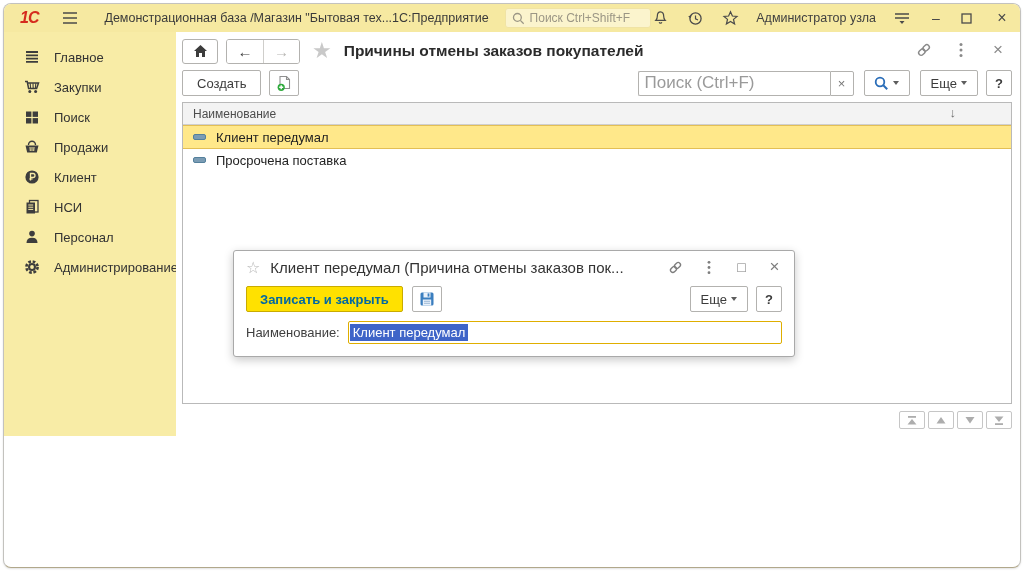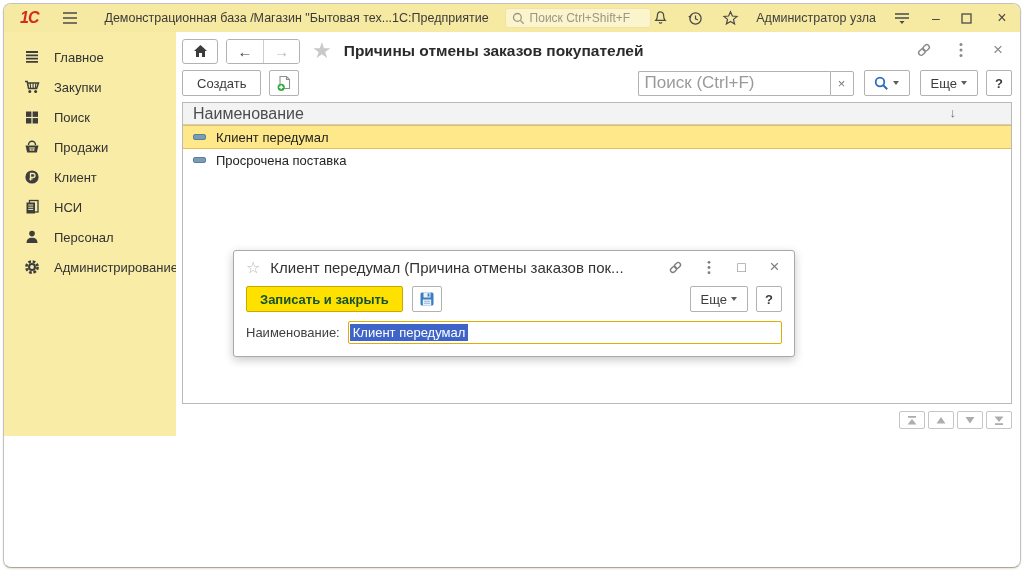--- a/index.html
+++ b/index.html
@@ -51,38 +51,38 @@
   .search2 { width:192px; height:25px; border:1px solid #b3b2af; border-right:none; border-radius:2px 0 0 2px; padding:0 6px; font-size:17px; color:#555; outline:none; font-family:inherit; }
   .search2::placeholder { color:#9a9a9a; }
   .clearbtn { width:24px; height:25px; border:1px solid #b3b2af; background:#fff; border-radius:0 2px 2px 0; display:inline-flex; align-items:center; justify-content:center; color:#777; font-size:13px; cursor:pointer; }
   .magbtn { width:46px; margin-left:10px; gap:4px; }
   .morebtn { margin-left:10px; padding:0 10px; gap:4px; }
   .helpbtn { width:26px; margin-left:8px; font-weight:bold; }
   .caret { width:0; height:0; border-left:3.5px solid transparent; border-right:3.5px solid transparent; border-top:4px solid #5d5d5d; display:inline-block; }
   
   .tablebox { position:absolute; left:6px; right:8px; top:70px; bottom:32px; border:1px solid #b9b9b9; background:#fff; }
   .thead { height:22px; background:#f3f3f3; border-bottom:1px solid #cfcfcf; display:flex; align-items:center; padding-left:10px; position:relative; }
-  .thead .tlabel { font-size:16px; color:#4d4d4d;text-align:center; }
+  .thead .tlabel { font-size:12px; color:#4d4d4d;text-align:center; }
   .sortarrow { position:absolute; right:55px; top:2px; color:#6d6d6d; font-size:13px; }
   .trow { height:22px; display:flex; align-items:center; padding-left:10px; cursor:pointer; background:#fff; }
   .trow.selected { background:#ffe88a; border-top:1px solid #e3bf55; border-bottom:1px solid #e3bf55; height:24px; }
   .dash { width:13px; height:6px; background:#7b9cb4; border:1px solid #54809c; border-radius:2px; margin-right:10px; flex:none; }
   .trow .rlabel { font-size:13px; color:#222; }
   
   .bottomnav { position:absolute; right:8px; bottom:7px; display:flex; gap:3px; }
   .bn { width:26px; height:18px; background:#fff; border:1px solid #c6c6c6; border-radius:2px; display:inline-flex; align-items:center; justify-content:center; cursor:pointer; }
   
   .dialog { position:absolute; left:57px; top:218px; width:562px; background:#fff; border:1px solid #a9a9a9; border-radius:3px; box-shadow:0 3px 10px rgba(0,0,0,.22); z-index:10; }
   .dlg-titlerow { height:32px; display:flex; align-items:center; padding:0 12px; }
   .dlg-star { color:#b8b8b8; font-size:16px; margin-right:10px; }
   .dlg-title { font-size:15px; color:#333; white-space:nowrap; overflow:hidden; flex:1; }
   .dlg-icons { display:flex; align-items:center; gap:18px; color:#7d7d7d; margin-left:10px; }
   .dlg-icons .fi { cursor:pointer; display:inline-flex; align-items:center; justify-content:center; width:15px; height:15px; font-size:14px; }
   .dlg-btnrow { display:flex; align-items:center; padding:3px 12px 5px 12px; }
-  .btn-primary { background:#ffe100; border:1px solid #c9ab00; font-weight:bold; color:#14532d; padding:0 13px; height:26px; }
+  .btn-primary { background:#ffe100; border:1px solid #c9ab00; font-weight:bold; color:#0369a1; padding:0 13px; height:26px; }
   .dlg-fieldrow { display:flex; align-items:center; padding:4px 12px 12px 12px; }
   .field-label { font-size:13px; color:#3f3f3f; margin-right:8px; white-space:nowrap; }
   .field-input { flex:1; height:23px; border:1px solid #dfae00; border-radius:2px; background:#fff; display:flex; align-items:center; padding:0 1px; }
   .sel-text { background:#3e64c8; color:#fff; font-size:13px; padding:1px 3px; }
   svg { display:block; }
 </style>
 </head>
 <body>
 
 <div class="window">

